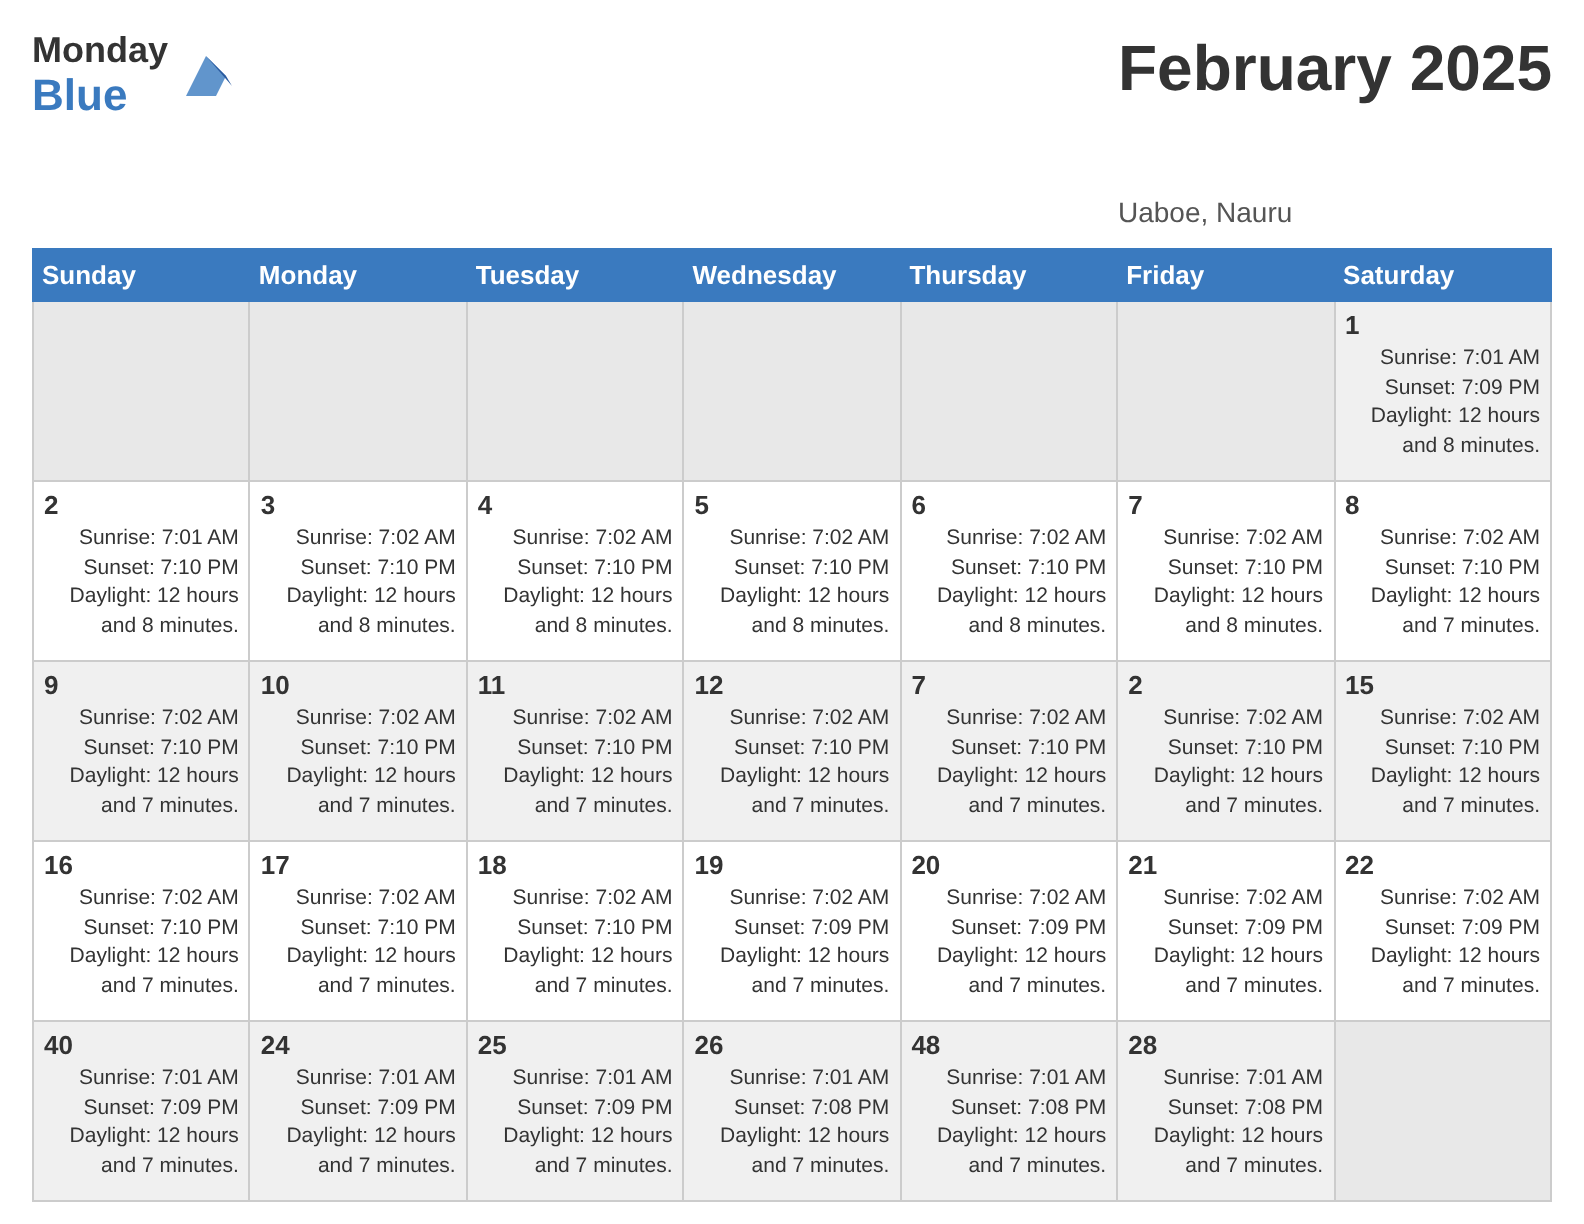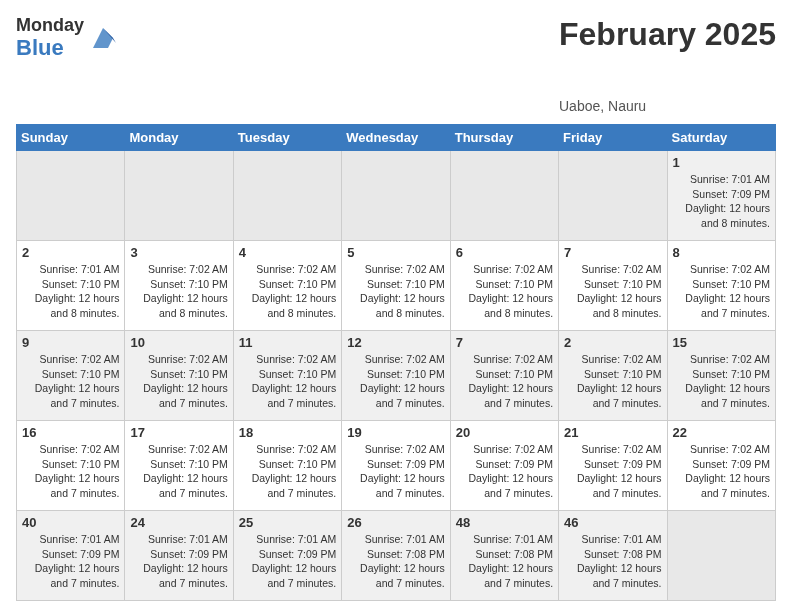--- a/index.html
+++ b/index.html
@@ -248,19 +248,19 @@
         </td>
         <td>
           <span class="day-number">26</span>
           <div class="day-info">Sunrise: 7:01 AM<br>Sunset: 7:08 PM<br>Daylight: 12 hours<br>and 7 minutes.</div>
         </td>
         <td>
           <span class="day-number">48</span>
           <div class="day-info">Sunrise: 7:01 AM<br>Sunset: 7:08 PM<br>Daylight: 12 hours<br>and 7 minutes.</div>
         </td>
         <td>
-          <span class="day-number">46</span>
+          <span class="day-number">28</span>
           <div class="day-info">Sunrise: 7:01 AM<br>Sunset: 7:08 PM<br>Daylight: 12 hours<br>and 7 minutes.</div>
         </td>
         <td class="empty"></td>
       </tr>
     </tbody>
 </table>
 
 </body></html>

